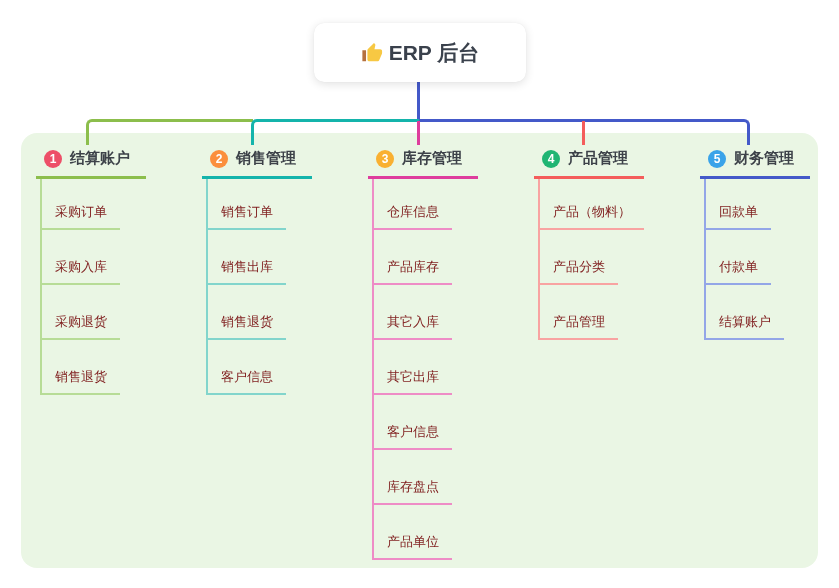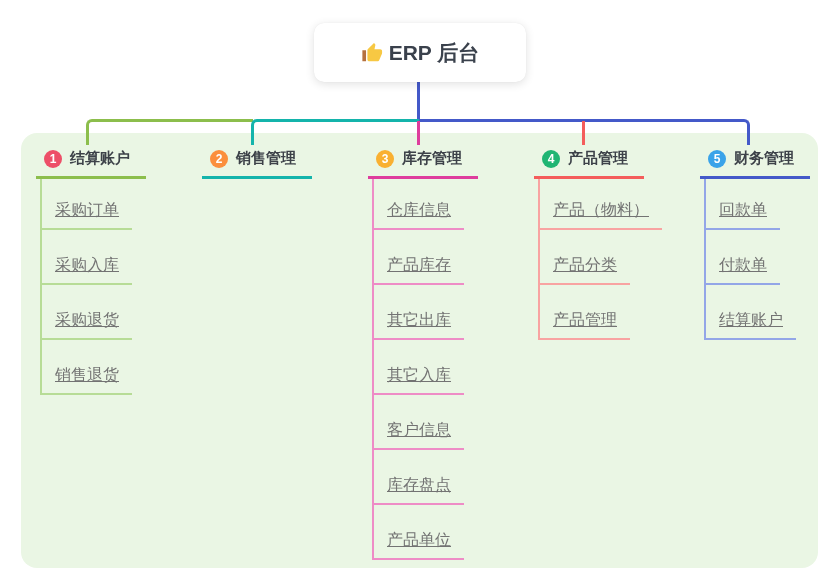--- a/index.html
+++ b/index.html
@@ -54,21 +54,21 @@
     color:#ffffff; font-size:12px; font-weight:600;
     display:flex; align-items:center; justify-content:center; line-height:1;
   }
   .children { list-style:none; margin:0 0 0 4px; padding:0; border-left:2px solid var(--light); }
   .children li { height:55px; display:flex; align-items:flex-end; }
   .children li:first-child { height:51px; }
   .children li span {
     display:inline-block; margin-left:-2px;
     padding:0 13px 7px 15px;
     border-bottom:2px solid var(--light);
-    font-size:16px; color:#737373; white-space:nowrap;text-decoration:underline;
+    font-size:13px; color:#7f1d1d; white-space:nowrap;
   }
 </style>
 </head>
 <body>
 
 <div class="canvas">
 
   <div class="panel"></div>
 
   <div class="root-node">
@@ -107,38 +107,52 @@
           <li>
             <span>销售退货</span>
           </li>
         </ul>
     </div>
       <div class="branch" style="left: 202px; --line: #14b4ab; --light: #82d5cc;">
       <div class="branch-title">
         <span class="badge" style="background: rgb(251, 143, 61);">2</span>
         <span>销售管理</span>
       </div>
+      <ul class="children">
+          <li>
+            <span>销售订单</span>
+          </li>
+          <li>
+            <span>销售出库</span>
+          </li>
+          <li>
+            <span>销售退货</span>
+          </li>
+          <li>
+            <span>客户信息</span>
+          </li>
+        </ul>
     </div>
       <div class="branch" style="left: 368px; --line: #de3d9d; --light: #ee8cc6;">
       <div class="branch-title">
         <span class="badge" style="background: rgb(249, 176, 49);">3</span>
         <span>库存管理</span>
       </div>
       <ul class="children">
           <li>
             <span>仓库信息</span>
           </li>
           <li>
             <span>产品库存</span>
           </li>
           <li>
-            <span>其它出库</span>
+            <span>其它入库</span>
           </li>
           <li>
-            <span>其它入库</span>
+            <span>其它出库</span>
           </li>
           <li>
             <span>客户信息</span>
           </li>
           <li>
             <span>库存盘点</span>
           </li>
           <li>
             <span>产品单位</span>
           </li>

